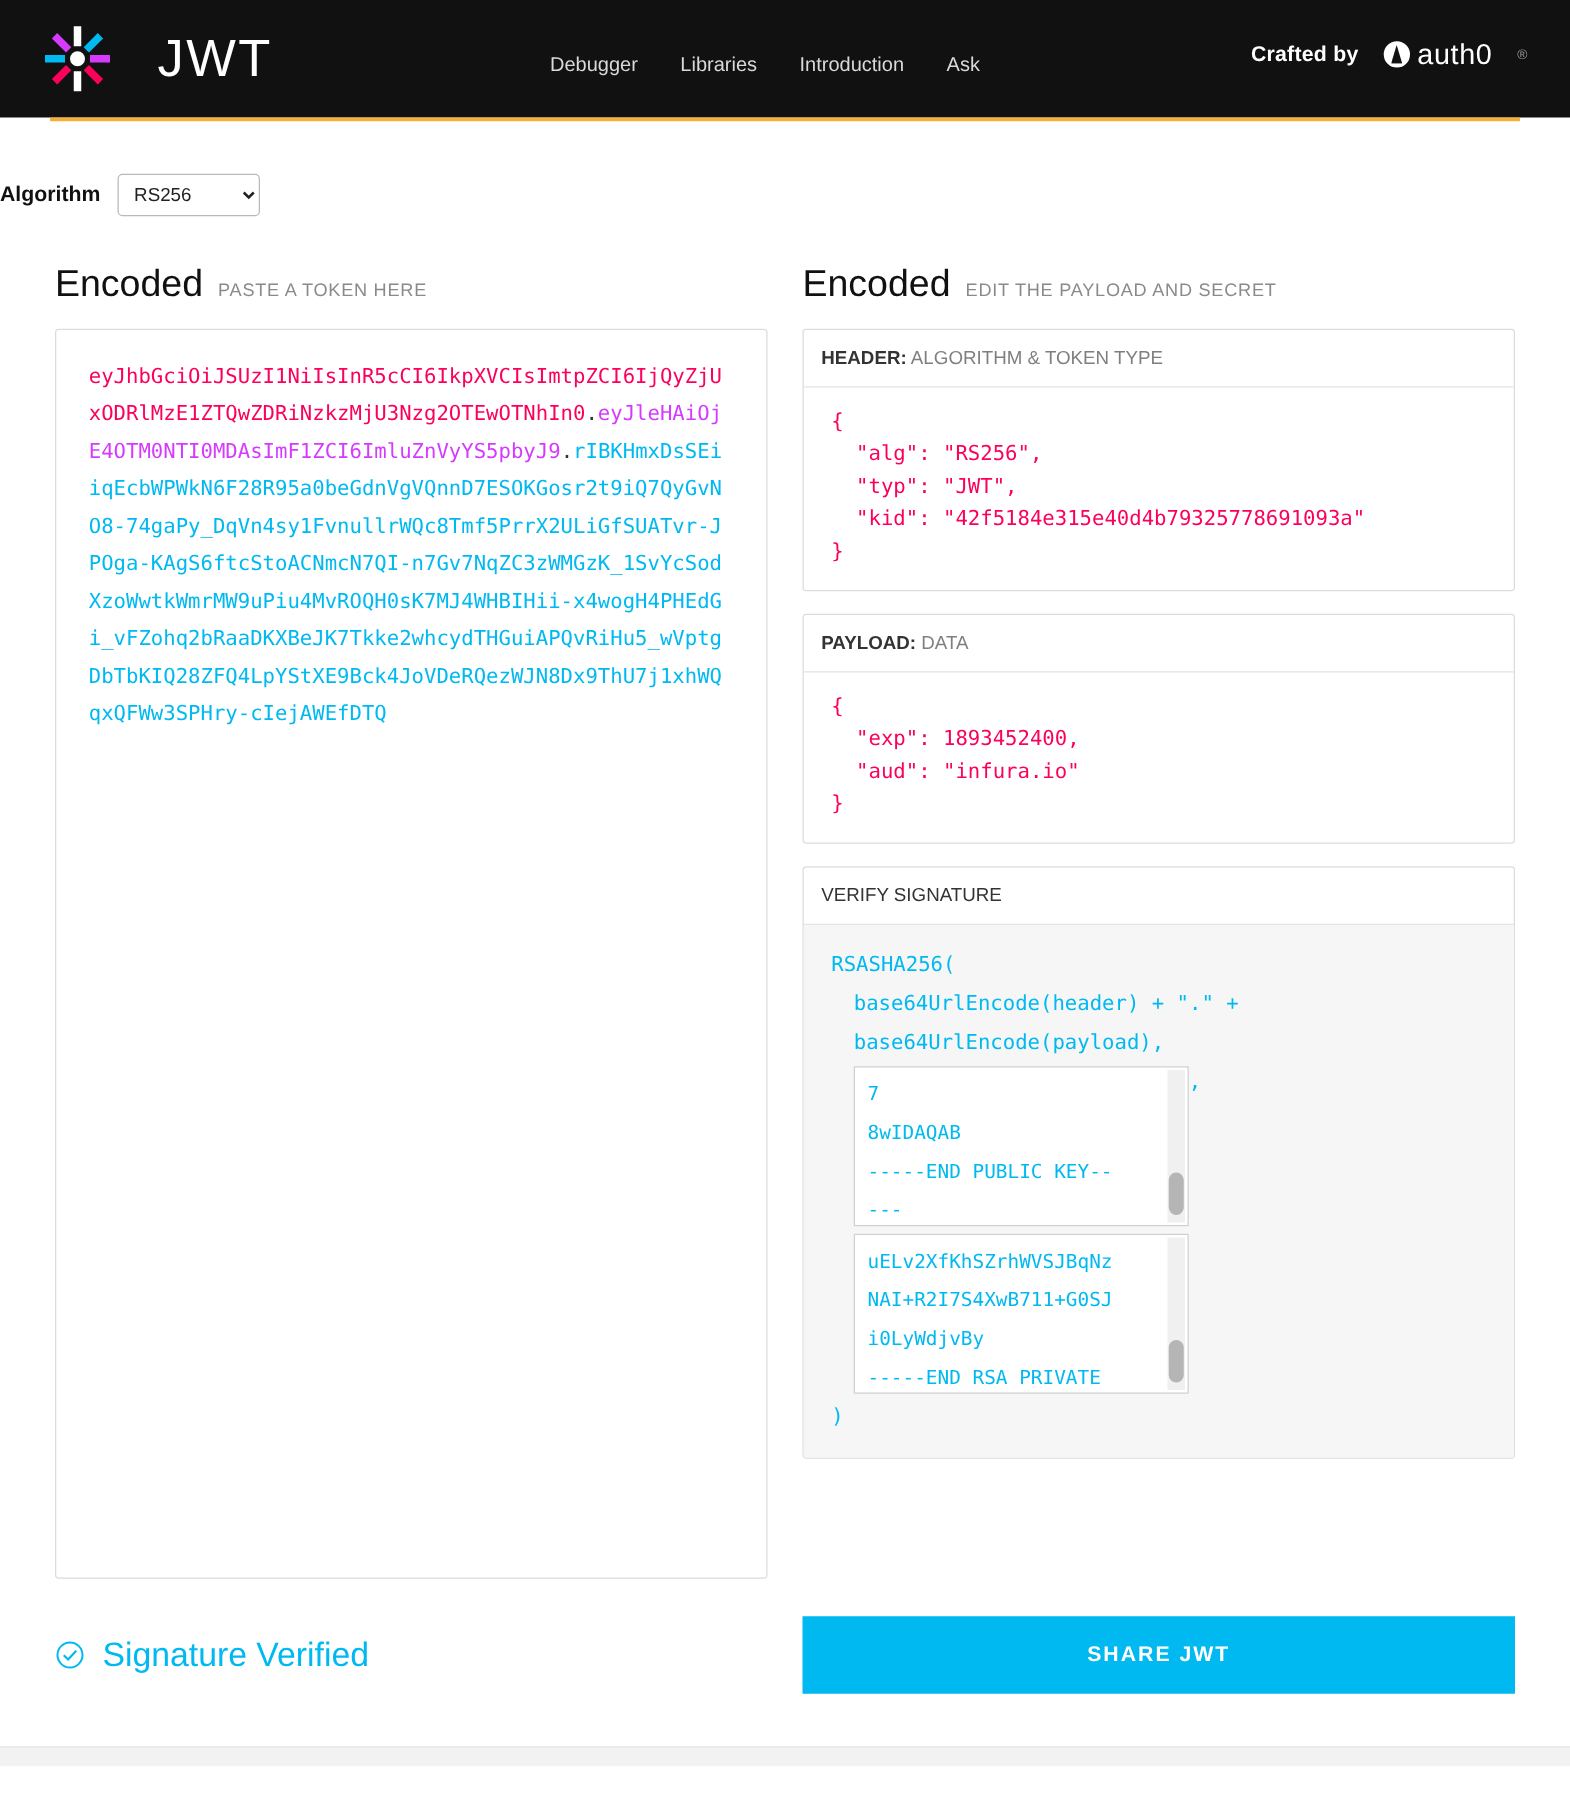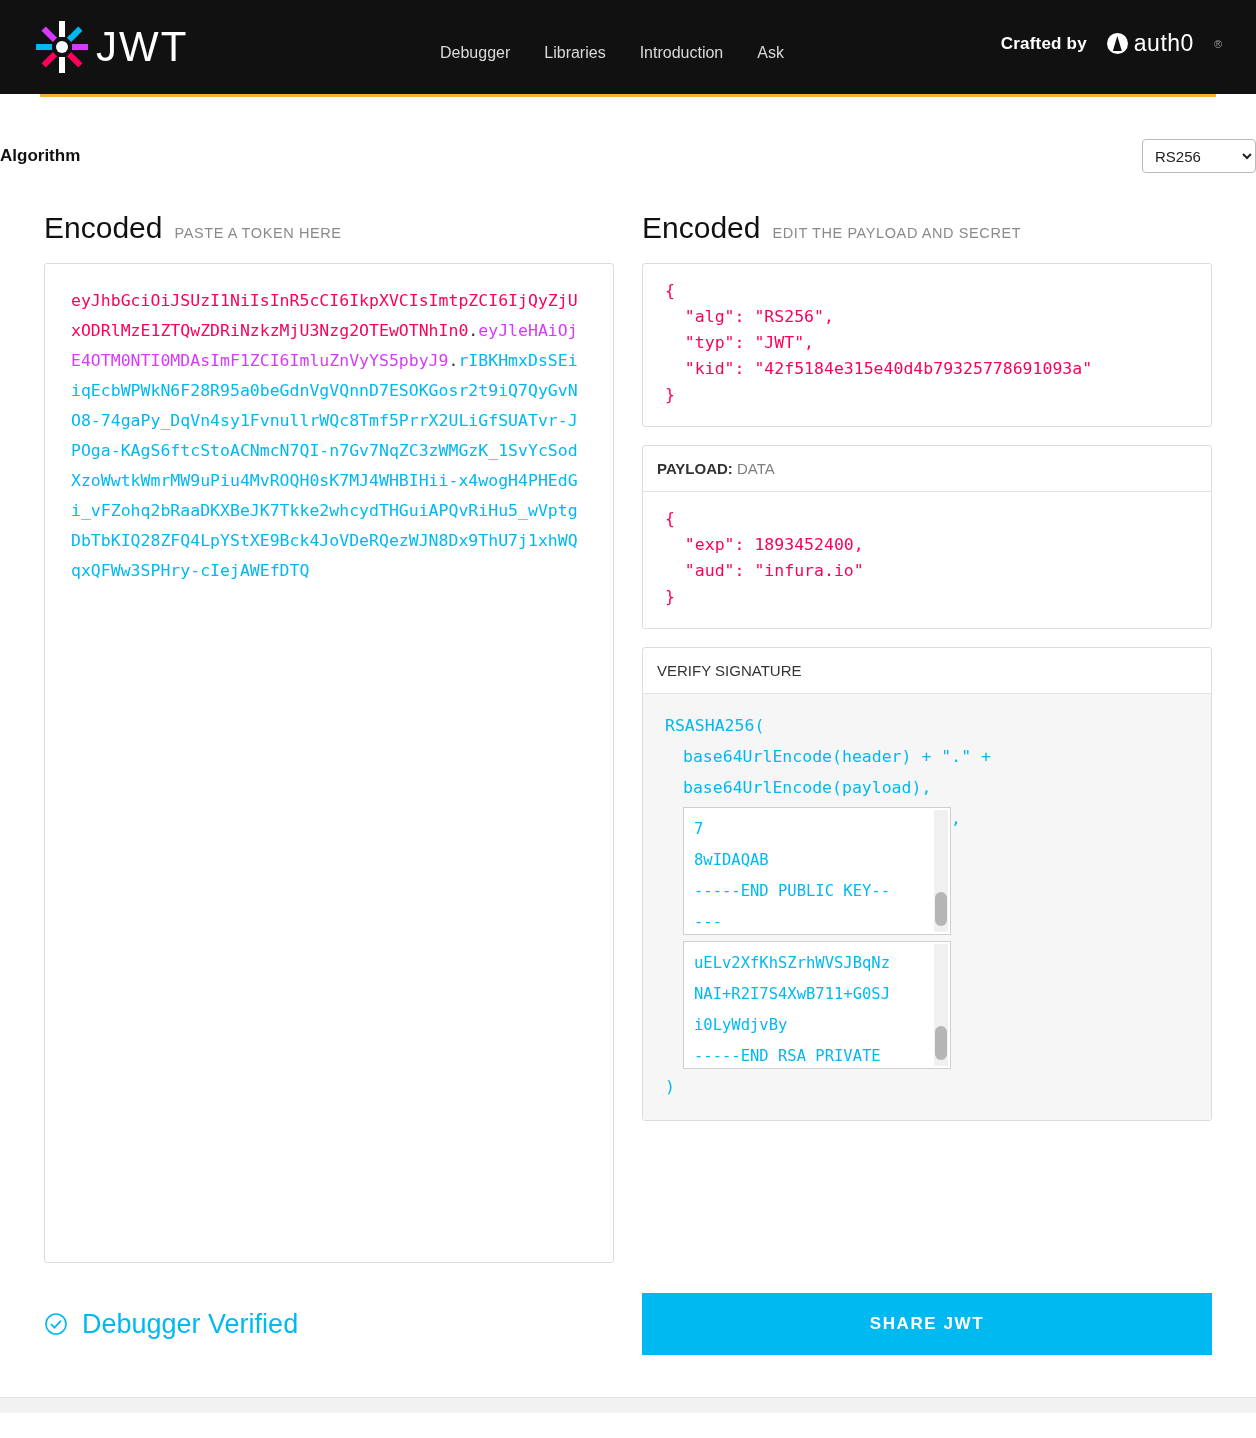--- a/index.html
+++ b/index.html
@@ -13,21 +13,21 @@
 
   
   .topbar {
     height: 94px;
     background: #111111;
     display: flex;
     align-items: center;
     padding: 0 34px;
     position: relative;
   }
-  .brand { display: flex; align-items: center; gap: 6px; }
+  .brand { display: flex; align-items: center; gap: 36px; }
   .logo-mark { width: 56px; height: 56px; position: relative; }
   .jwt-word {
     color: #ffffff;
     font-size: 42px;
     letter-spacing: 2px;
     font-family: "Liberation Sans", sans-serif;
     font-weight: 400;
   }
   .mainnav {
     position: absolute;
@@ -66,21 +66,21 @@
     height: 3px;
     background: #f5a623;
     margin: 0 40px;
     opacity: .9;
   }
 
   
   .algo-row {
     display: flex;
     align-items: center;
-    justify-content: space-between;
+    justify-content: flex-start;
     gap: 14px;
     margin-top: 42px;
   }
   .algo-label { font-size: 17px; font-weight: bold; color: #111; }
   .algo-select {
     width: 114px; height: 34px;
     border: 1px solid #b9b9b9;
     border-radius: 4px;
     background: #fff;
     font-size: 15px;
@@ -306,20 +306,24 @@
       </div>
     </div>
 
     <div class="col-right">
       <div class="col-title">
         <h2>Encoded</h2>
         <span class="sub">EDIT THE PAYLOAD AND SECRET</span>
       </div>
 
       <div class="panel">
+        <div class="panel-head">
+          <b>HEADER:</b>
+          <span class="muted">ALGORITHM &amp; TOKEN TYPE</span>
+        </div>
         <div class="code"><span class="c-brace">{
   "alg": "RS256",
   "typ": "JWT",
   "kid": "42f5184e315e40d4b79325778691093a"
 }</span></div>
       </div>
 
       <div class="panel">
         <div class="panel-head">
           <b>PAYLOAD:</b>
@@ -359,19 +363,19 @@
   </div>
 
   <div class="footer-row">
     <div class="verified">
       <span class="check-ic">
         <svg width="24" height="24" viewBox="0 0 24 24">
           <circle cx="12" cy="12" r="10" fill="none" stroke="#00b9f1" stroke-width="1.6"></circle>
           <path d="M7 12.2 L10.5 15.6 L17 8.6" fill="none" stroke="#00b9f1" stroke-width="1.8"></path>
         </svg>
       </span>
-      <span>Debugger Verified</span>
+      <span>Signature Verified</span>
     </div>
     <button class="share">SHARE JWT</button>
   </div>
 
   <div class="bottom-strip"></div>
 </div>
 
 </body></html>

